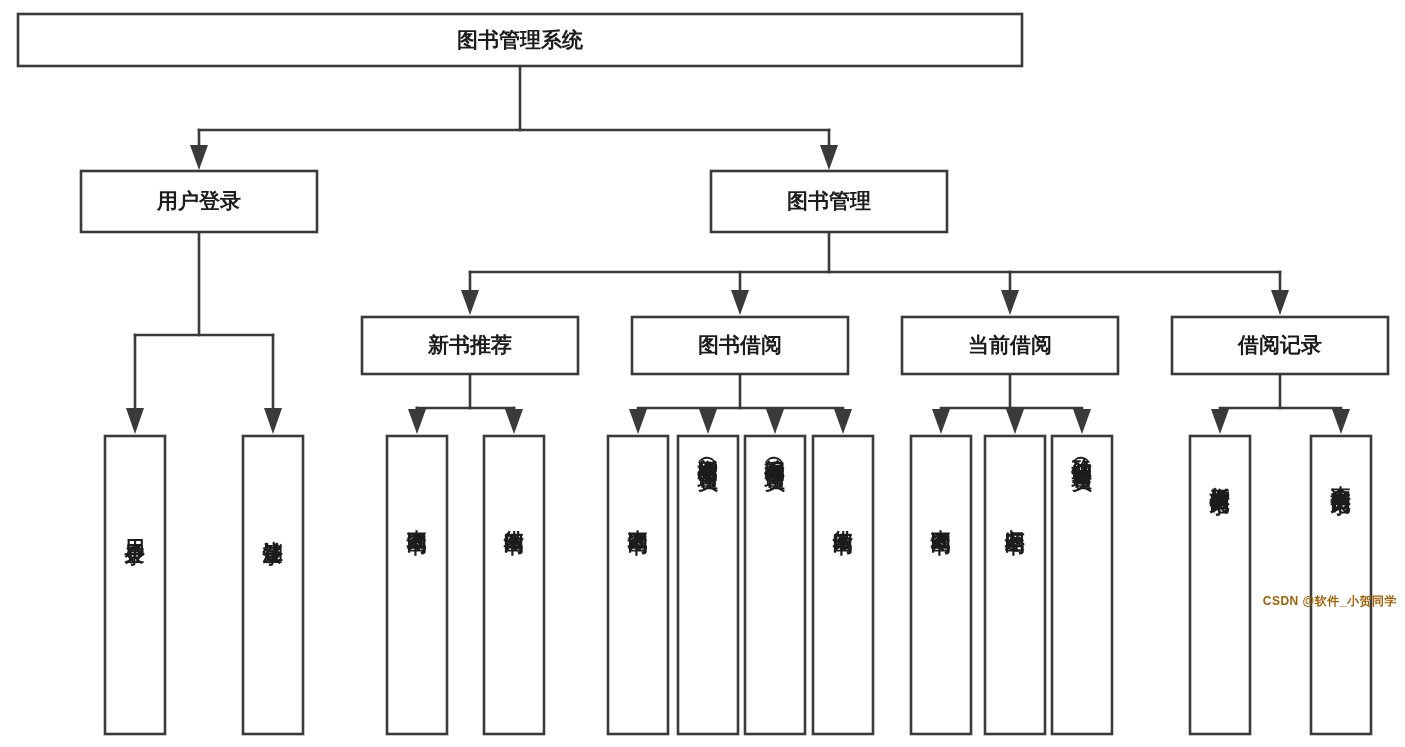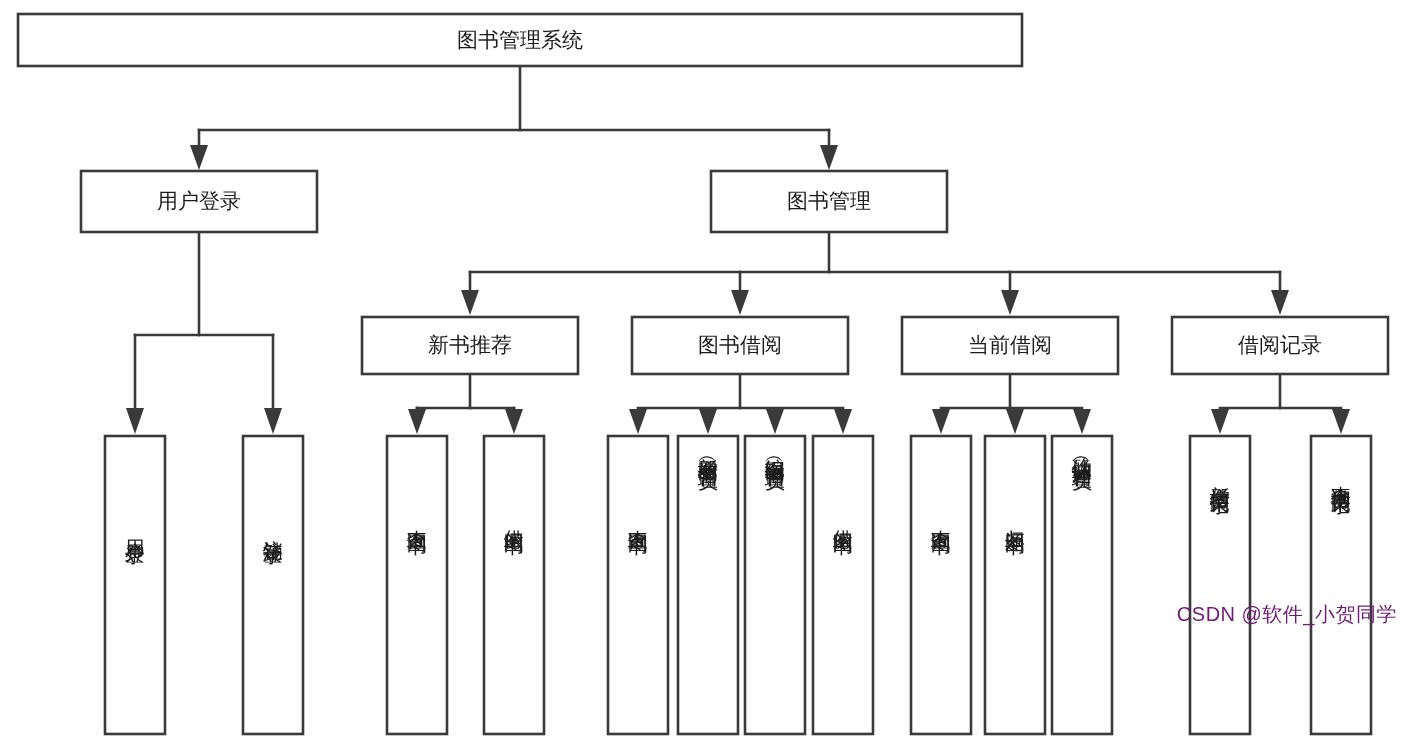--- a/index.html
+++ b/index.html
@@ -11,20 +11,21 @@
     width: 1405px;
     height: 747px;
     font-family: "Liberation Sans", "DejaVu Sans", sans-serif;
     overflow: hidden;
   }
   #diagram-root {
     position: relative;
     width: 1405px;
     height: 634px;
     background: #ffffff;
+    font-weight: bold;
   }
   svg#tree-svg {
     position: absolute;
     left: 0;
     top: 0;
     width: 1405px;
     height: 747px;
     display: block;
   }
   .node-box {
@@ -70,24 +71,24 @@
     font-size: 20px;
     line-height: 1.12;
     letter-spacing: 2px;
     color: #1c1c1c;
     white-space: nowrap;
     text-align: left;
   }
   .watermark {
     position: absolute;
     right: 8px;
-    bottom: 6px;
-    font-family: "Liberation Sans", "DejaVu Sans", sans-serif;
-    font-size: 20px;
-    color: #701a75;
+    bottom: 24px;
+    font-family: "Liberation Sans", "DejaVu Sans", sans-serif;
+    font-size: 12px;
+    color: #a16207;
     letter-spacing: 0.5px;
     white-space: nowrap;
     pointer-events: none;
   }
 </style>
 </head>
 <body>
 
 <div id="diagram-root">
 

